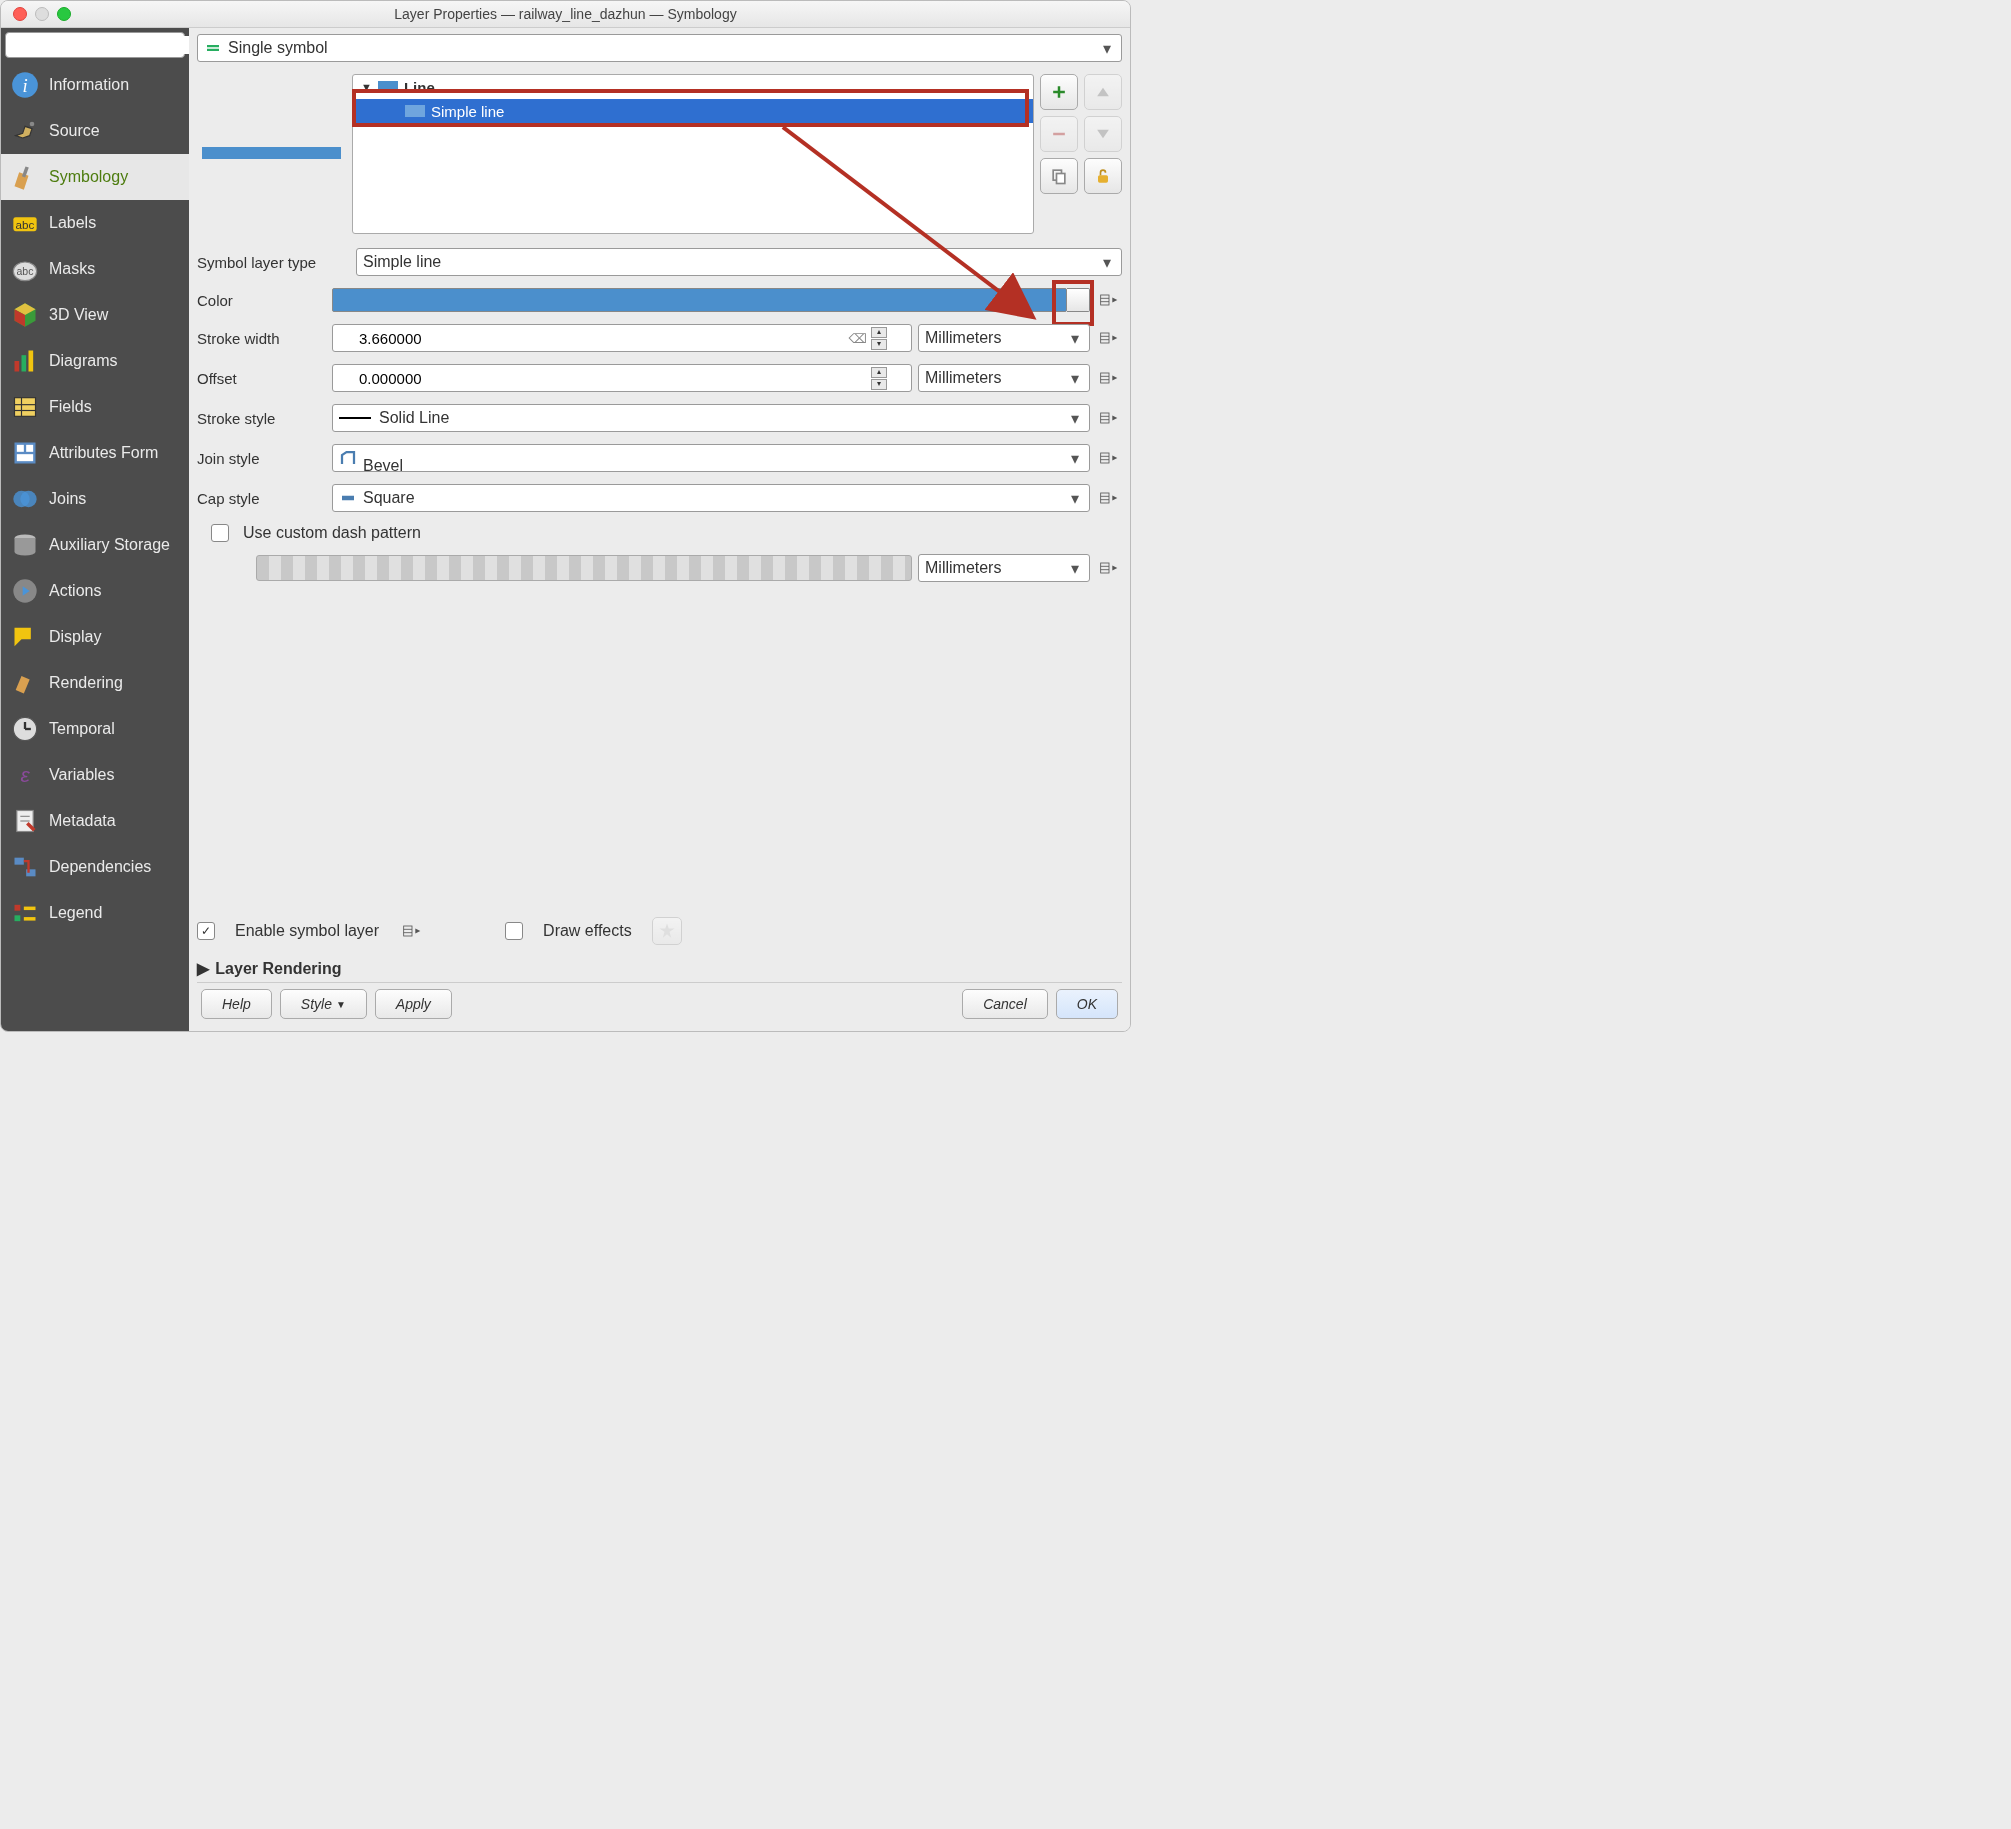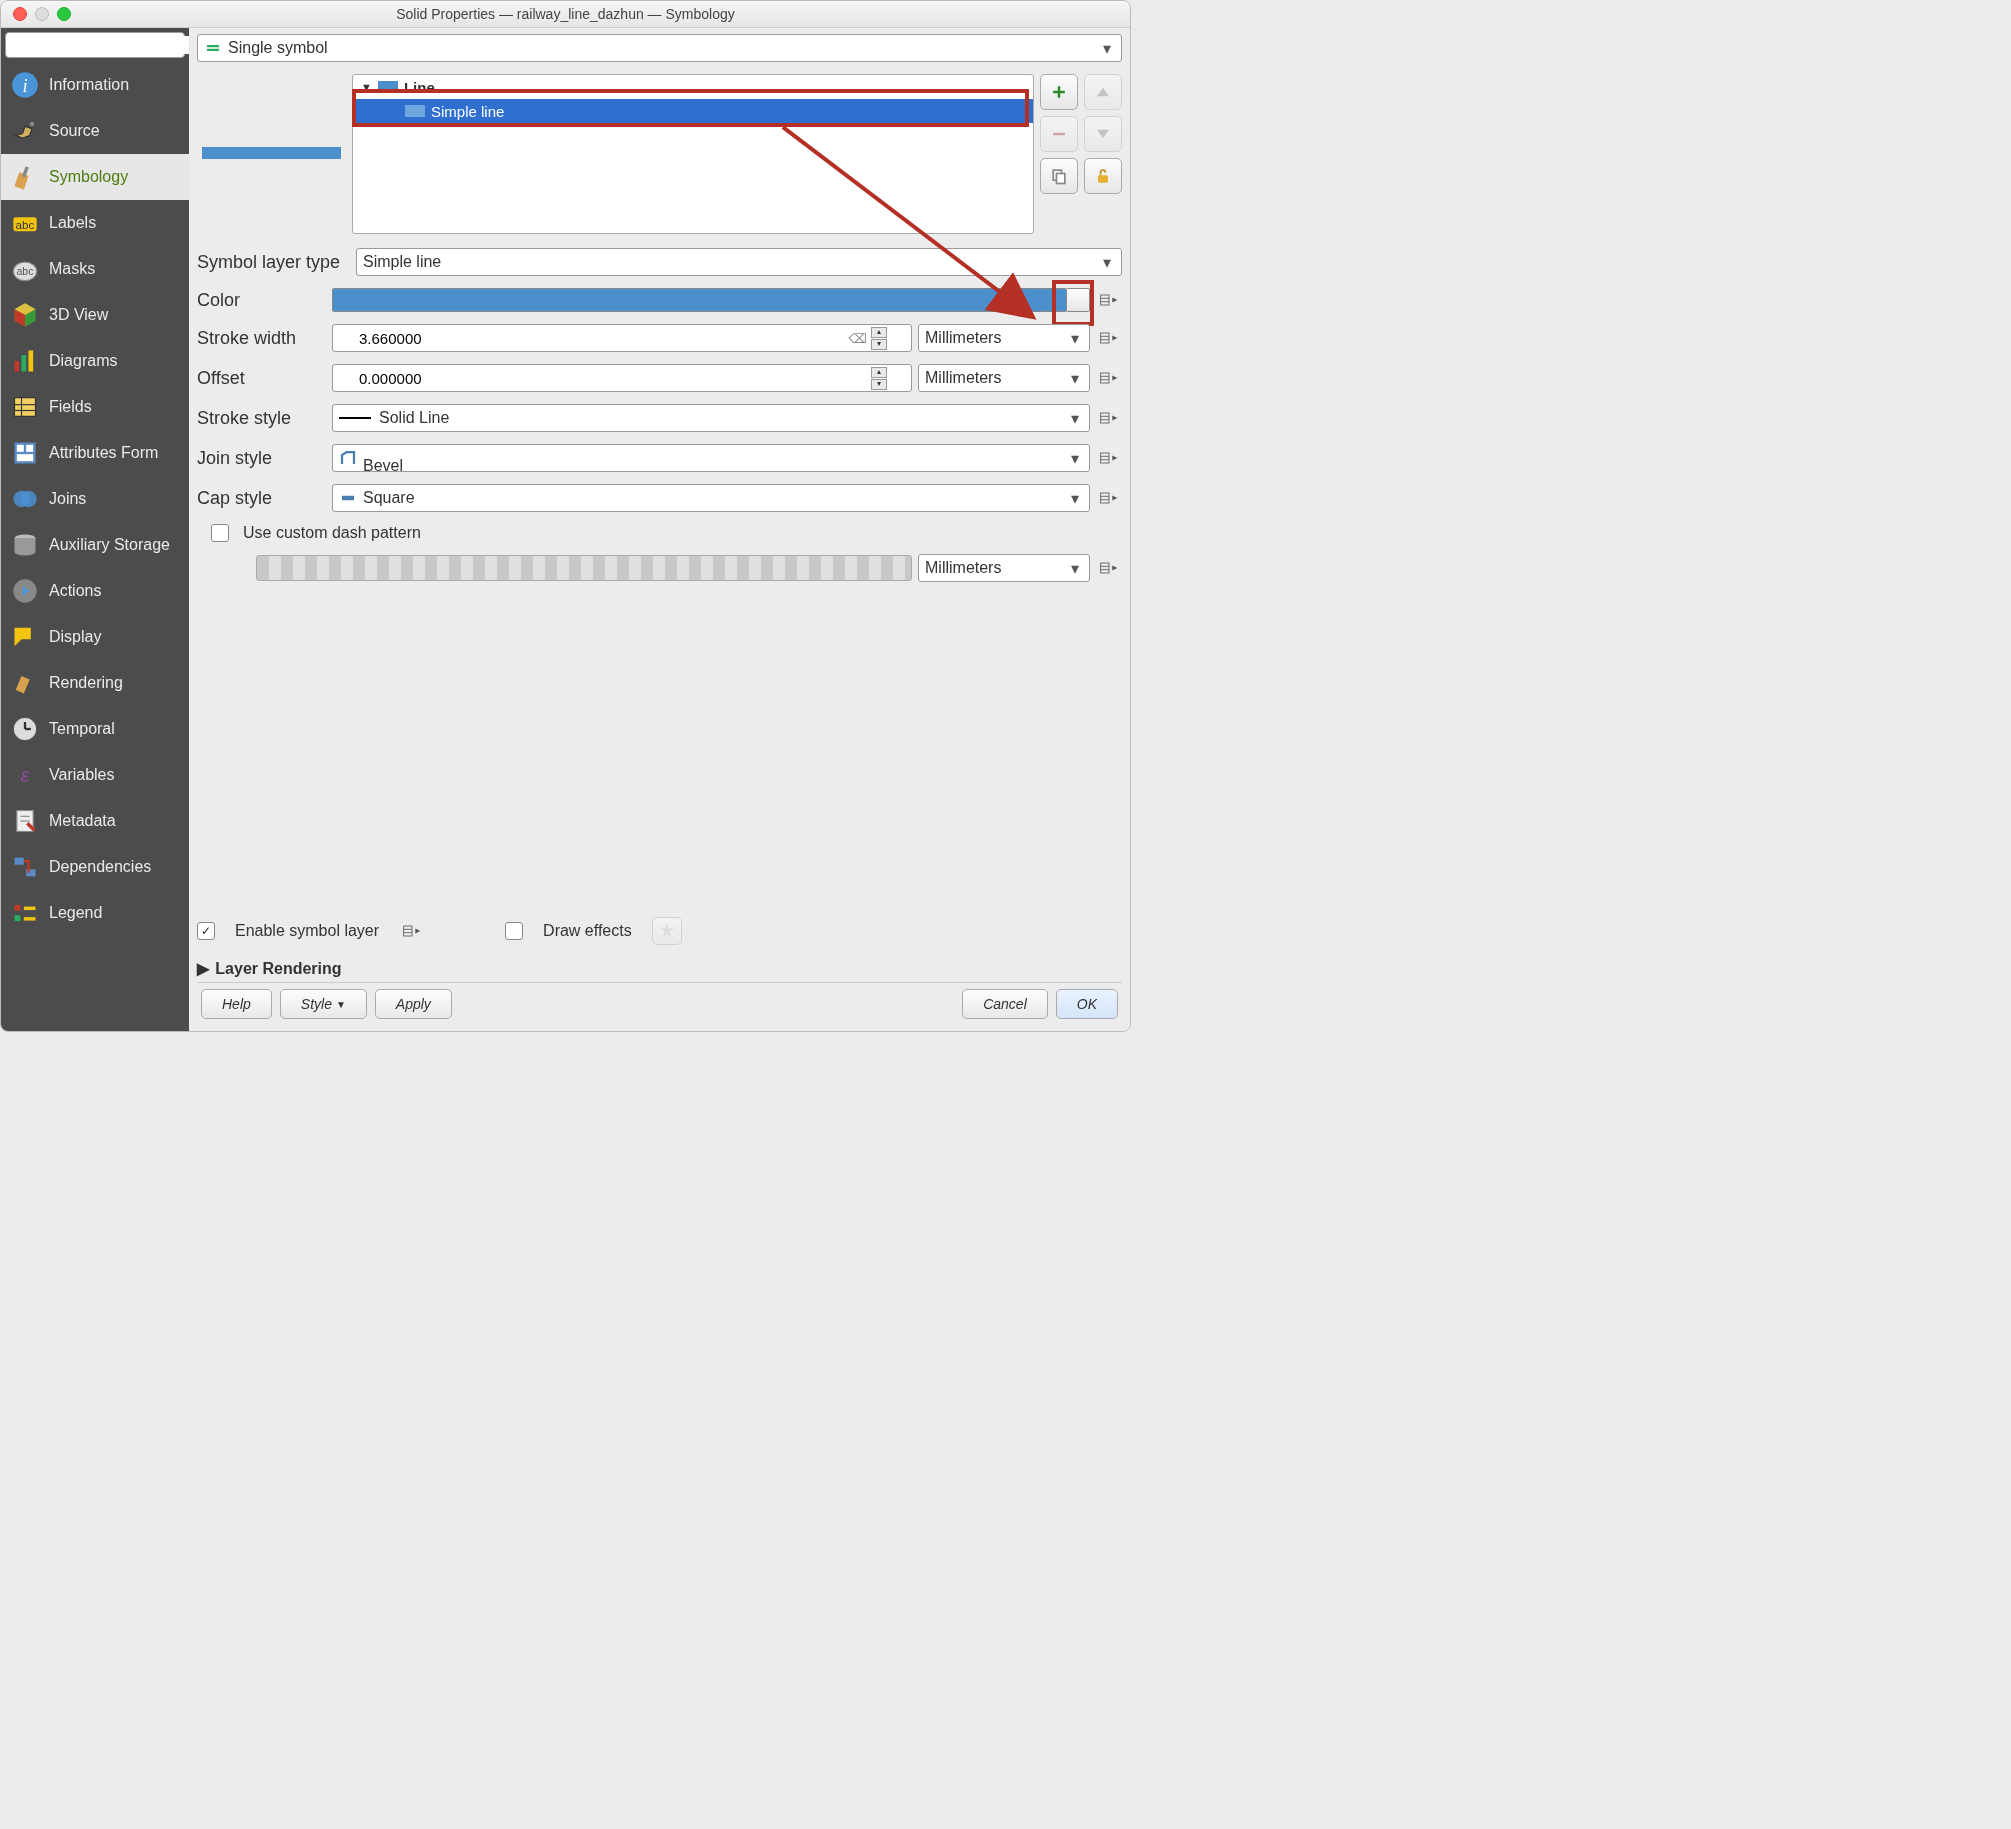--- a/index.html
+++ b/index.html
@@ -16,21 +16,21 @@
 .search{background:#fff;border:1px solid #999;border-radius:4px;margin:4px;height:24px;display:flex;align-items:center;padding:0 6px;}
 .search svg{width:15px;height:15px;opacity:.6;}
 .search input{border:none;outline:none;flex:1;font-size:14px;margin-left:4px;}
 .side-item{display:flex;align-items:center;gap:10px;height:46px;padding:0 10px;color:#eaeaea;font-size:16px;cursor:pointer;}
 .side-item .icon{width:28px;height:28px;display:flex;align-items:center;justify-content:center;}
 .side-item.active{background:#e7e7e7;color:#4d7c0f;}
 .main{flex:1;background:#ececec;display:flex;flex-direction:column;padding:6px 8px;min-width:0;}
 .combo{background:#fff;border:1px solid #9a9a9a;border-radius:3px;height:26px;display:flex;align-items:center;padding:0 6px;position:relative;}
 .combo .arrow{width:16px;text-align:center;color:#555;}
 .row{display:flex;align-items:center;gap:6px;margin:6px 0;}
-.label{width:129px;font-size:18px;}
+.label{width:129px;font-size:15px;}
 .tree-area{display:flex;gap:6px;margin-top:6px;}
 .preview{width:149px;height:158px;display:flex;align-items:center;justify-content:center;}
 .preview .lineprev{width:139px;height:12px;background:#4b8fcc;}
 .tree{flex:1;background:#fff;border:1px solid #aaa;border-radius:3px;height:158px;position:relative;overflow:hidden;}
 .tree-row{height:24px;display:flex;align-items:center;font-size:15px;padding-left:8px;}
 .tree-row .sw{width:20px;height:12px;background:#4b8fcc;margin:0 6px;}
 .tree-row.child{background:#2f6fd0;color:#fff;padding-left:46px;}
 .tree-row.child .sw{background:#6fa5de;}
 .highlight-box{position:absolute;border:4px solid #b43024;pointer-events:none;}
 .side-btns{display:flex;flex-direction:column;gap:6px;}
@@ -59,21 +59,21 @@
 </head>
 <body>
 
 <div class="window">
   <div class="titlebar">
     <div class="traffic">
       <div class="dot red"></div>
       <div class="dot grey"></div>
       <div class="dot green"></div>
     </div>
-    <div class="title">Solid Properties — railway_line_dazhun — Symbology</div>
+    <div class="title">Layer Properties — railway_line_dazhun — Symbology</div>
   </div>
   <div class="body">
 
     <div class="sidebar">
       <div class="search">
         <svg viewBox="0 0 24 24">
             <circle cx="10" cy="10" r="7" fill="none" stroke="#666" stroke-width="2"></circle>
             <line x1="15" y1="15" x2="21" y2="21" stroke="#666" stroke-width="2"></line>
           </svg>
         <input type="text" style="">

